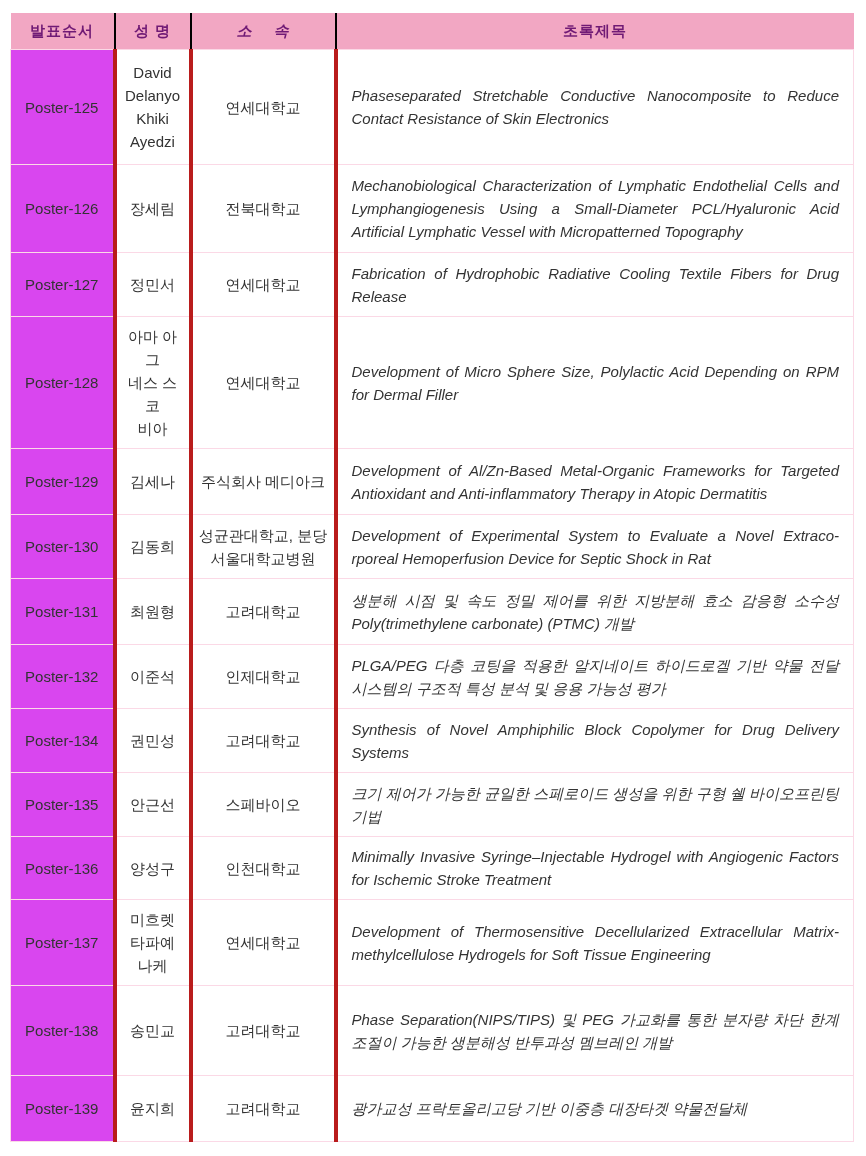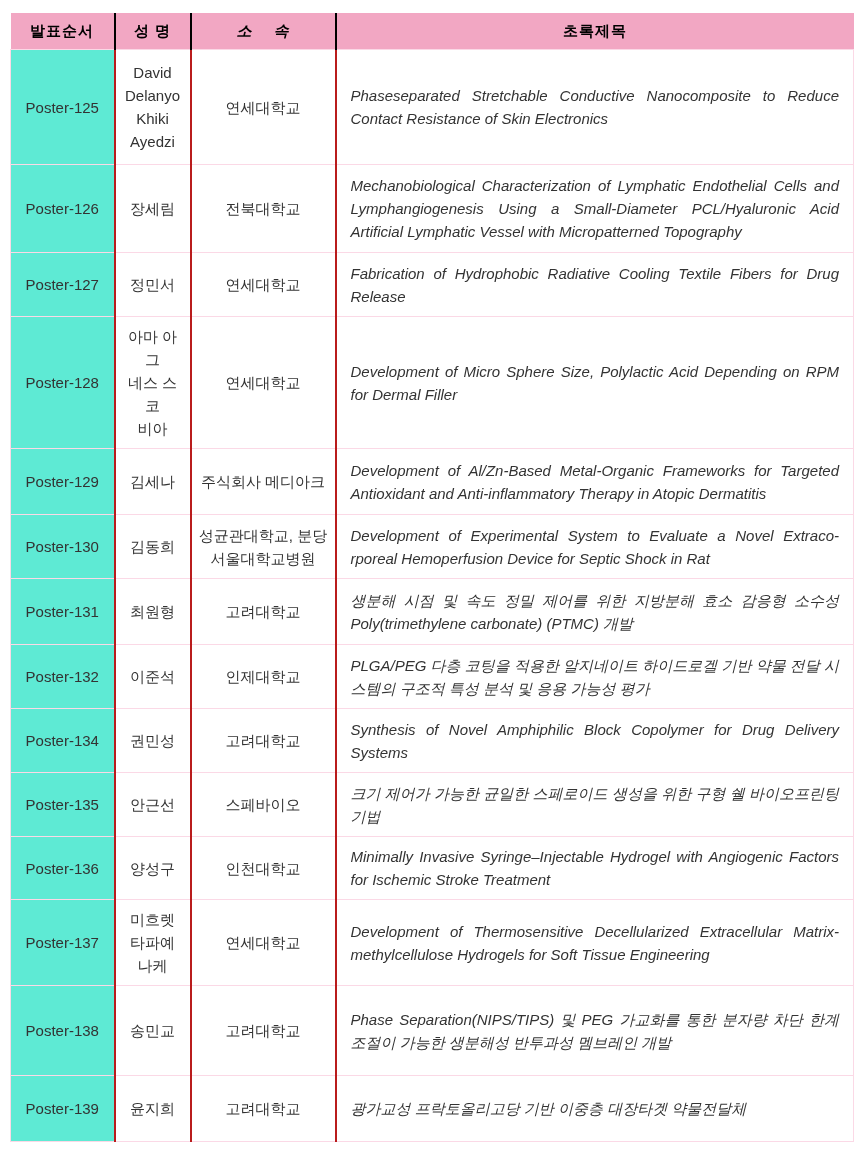--- a/index.html
+++ b/index.html
@@ -21,21 +21,21 @@
     table-layout: fixed;
     width: 843px;
   }
   col.c-order { width: 104px; }
   col.c-name  { width: 76px;  }
   col.c-aff   { width: 145px; }
   col.c-title { width: 518px; }
 
   thead th {
     background: #F2A7C3;
-    color: #000000;
+    color: #701a75;
     font-weight: bold;
     font-size: 15px;
     height: 32px;
     padding: 2px 4px;
     text-align: center;
     vertical-align: middle;
     letter-spacing: 1px;
   }
   thead th + th { border-left: 2px solid #000000; margin-left: 29px; }
   thead th.h-aff { word-spacing: 16px; font-style: italic; }
@@ -43,23 +43,23 @@
   tbody td {
     font-size: 15px;
     color: #333333;
     line-height: 23px;
     vertical-align: middle;
     border-top: 1px solid #FBD9E6;
     border-bottom: 1px solid #FBD9E6;
     padding: 8px 6px;
     background: #ffffff;
   }
-  tbody td + td { border-left: 2px solid #b91c1c; }
+  tbody td + td { border-left: 4px solid #b91c1c; }
   tbody td:first-child {
-    background: #5eead4;
+    background: #d946ef;
     border-left: 1px solid #FBD9E6;
   }
   tbody td:last-child { border-right: 1px solid #FBD9E6; }
 
   td.cell-order {
     text-align: center;
     white-space: nowrap;
   }
   td.cell-name, td.cell-aff {
     text-align: center;

